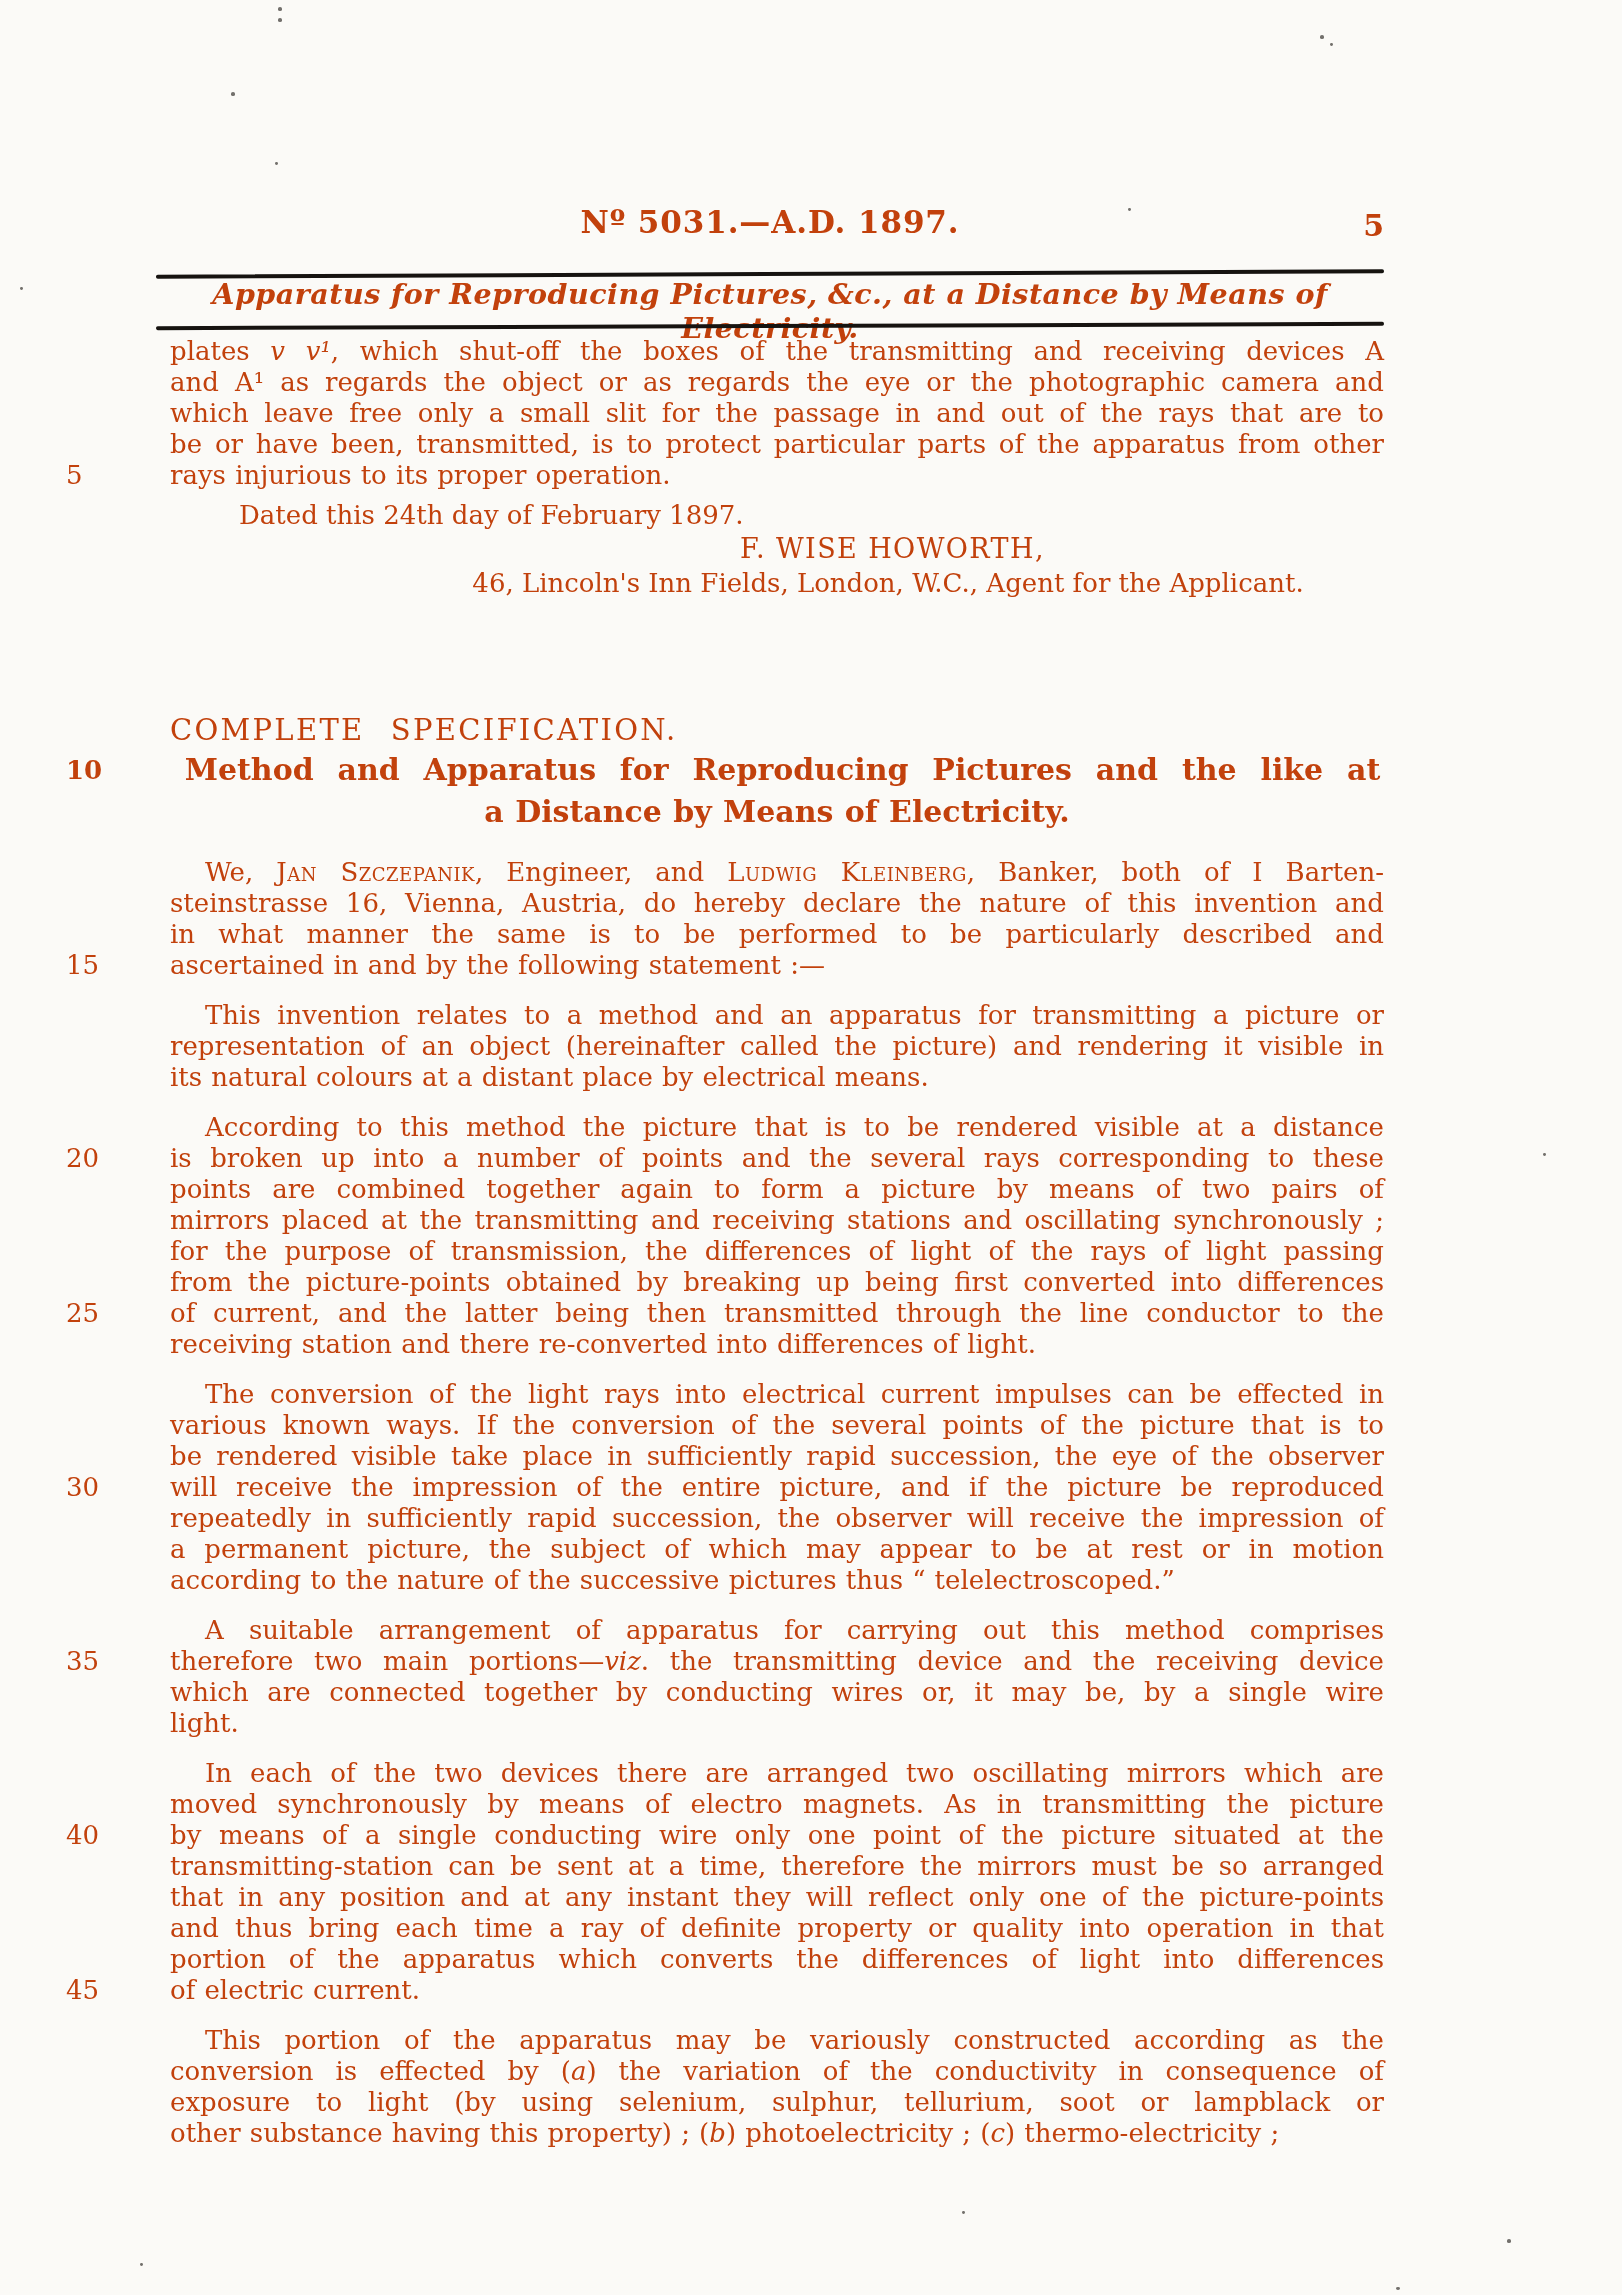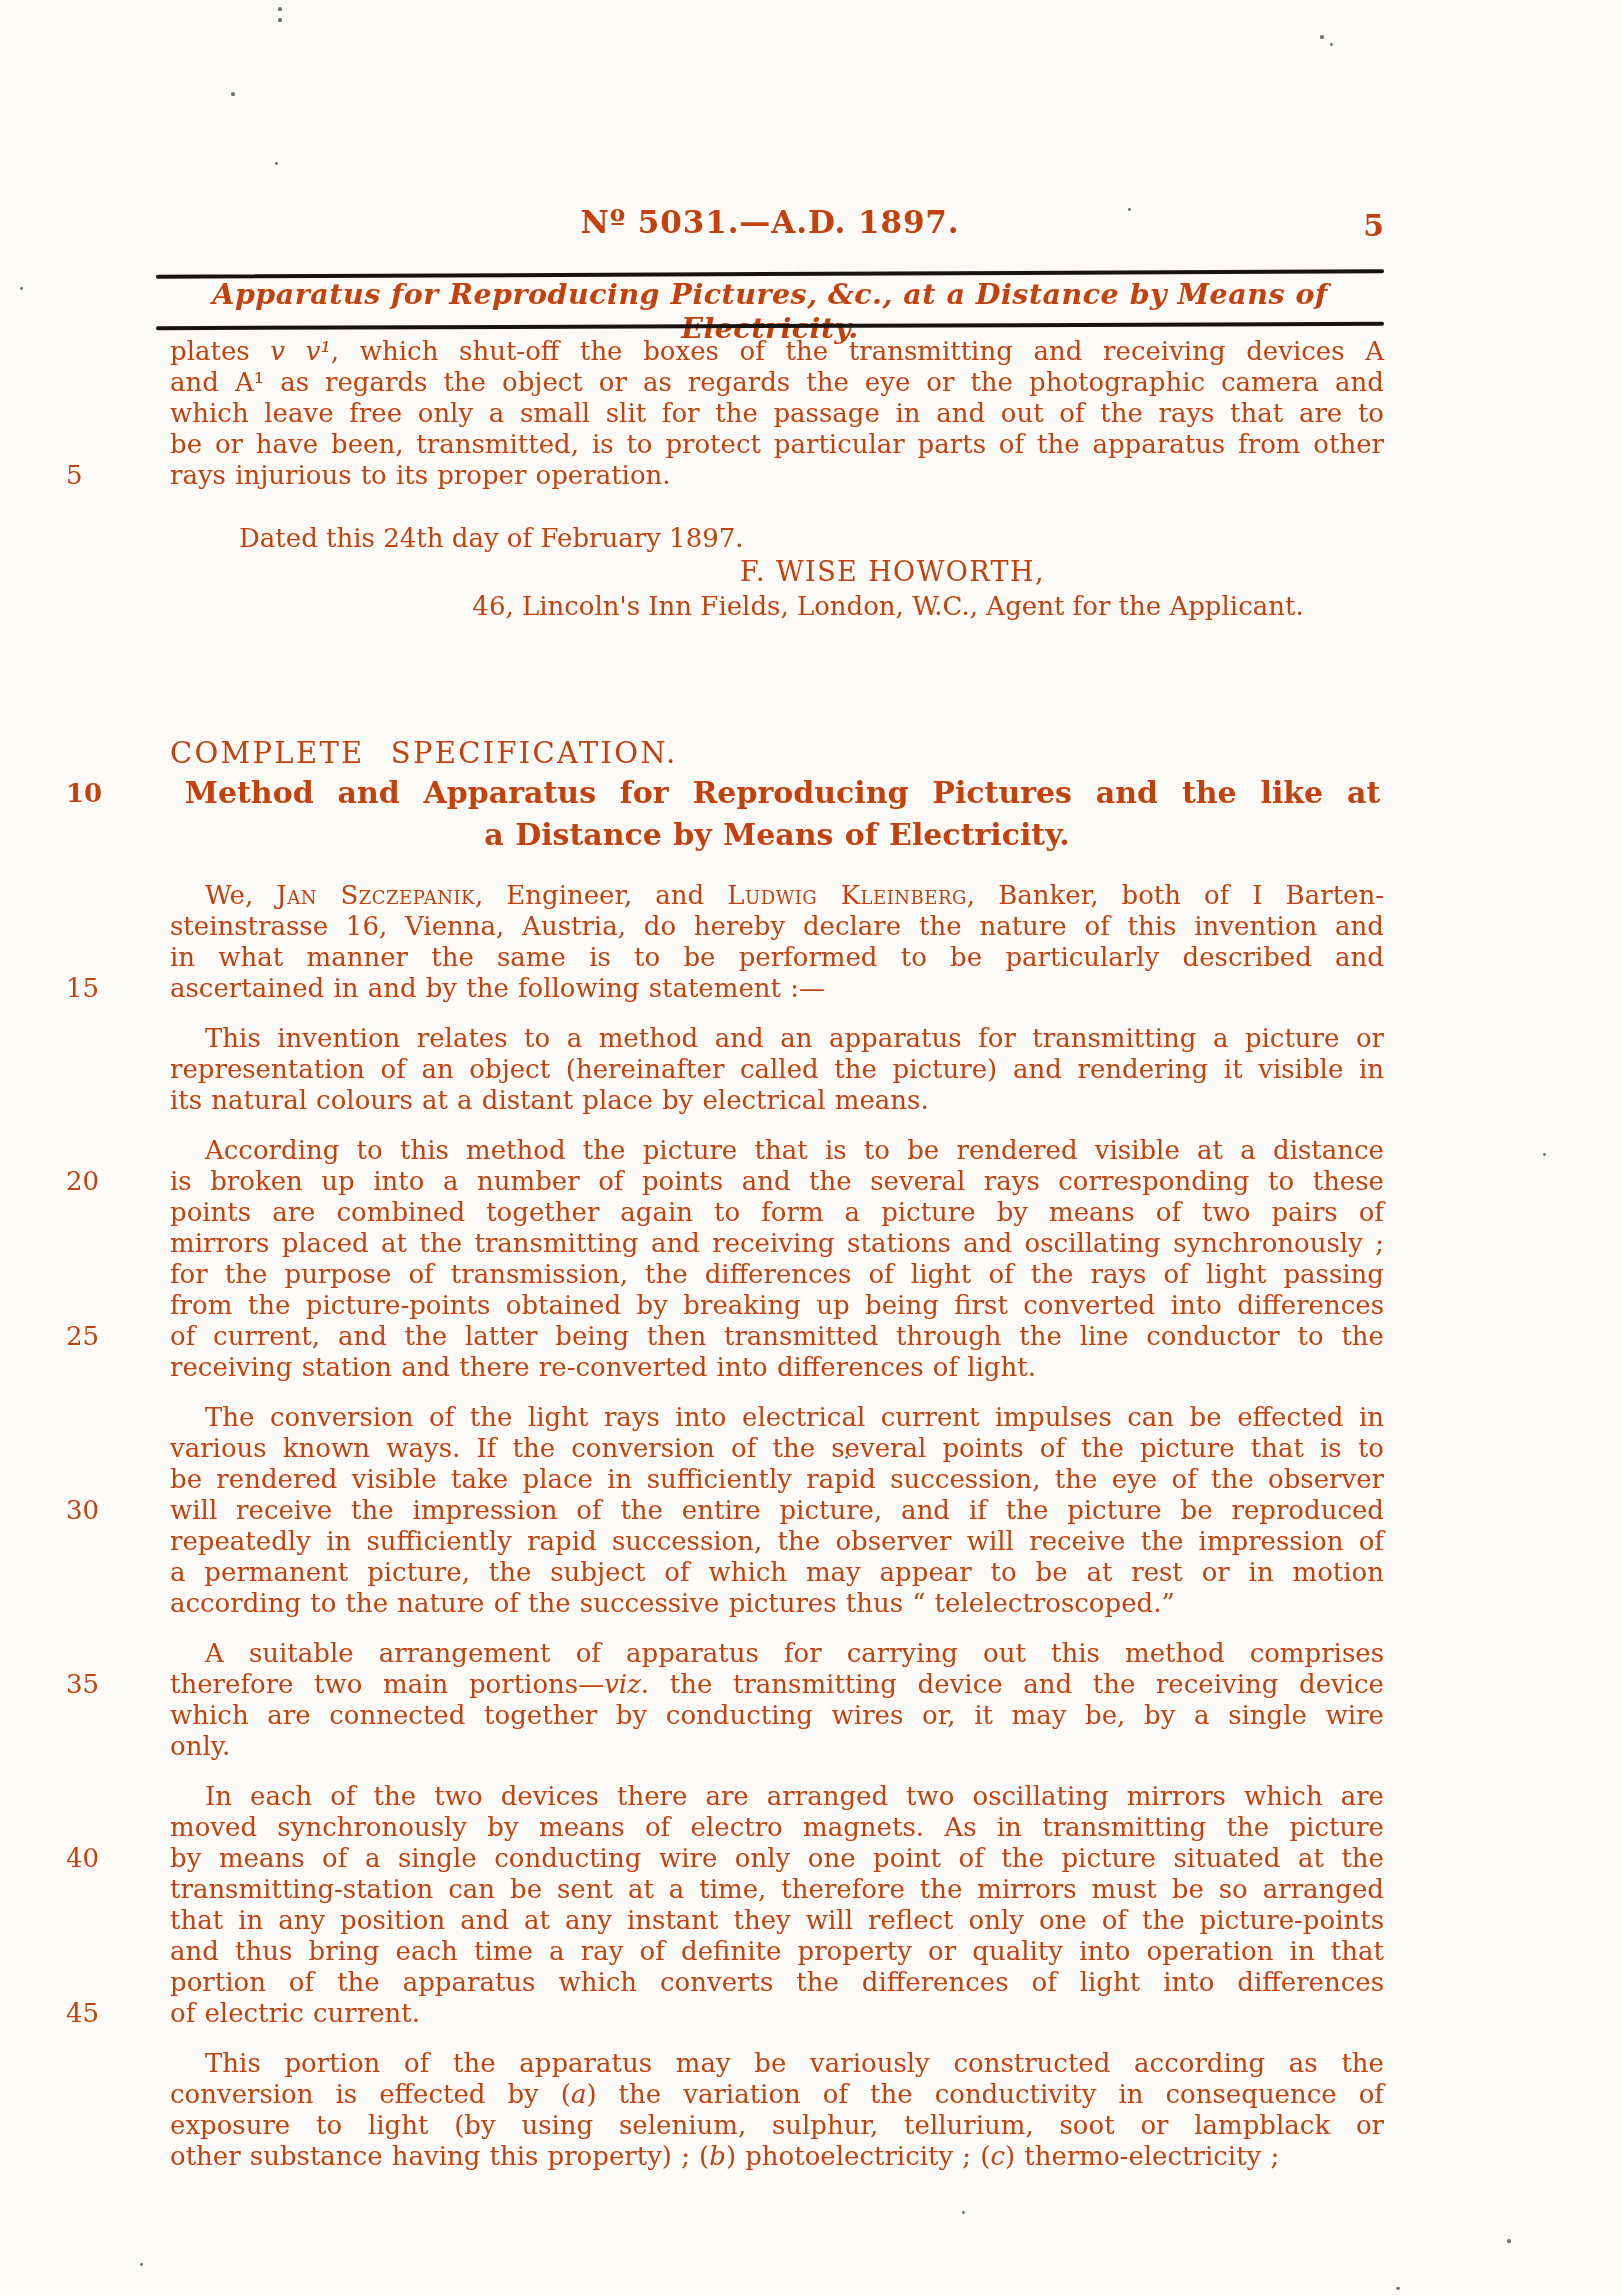--- a/index.html
+++ b/index.html
@@ -48,21 +48,21 @@
   .line.last { text-align-last:left; }
   .line.first { text-indent:35px; }
   .linenum {
     position:absolute; left:-104px; width:73px;
     text-align:right; font-size:26px;
     text-indent:0;
   }
   .it { font-style:italic; }
   .sc { font-variant:small-caps; letter-spacing:0.5px; }
   
-  .sigblock { margin-top:31px; }
+  .sigblock { margin-top:8px; }
   .dateline { font-size:26px; line-height:33px; padding-left:69px; }
   .signame  { font-size:27px;  line-height:34px; text-align:center; padding-left:231px; letter-spacing:1.4px; }
   .sigaddr  { font-size:26px; line-height:34px; text-align:center; padding-left:222px; }
   
   .spec-heading {
     margin-top:112px;
     text-align:left; font-size:29px; line-height:37px;
     letter-spacing:2.3px; word-spacing:14.7px;
   }
   .spec-title { margin-bottom:24px; }
@@ -157,21 +157,21 @@
           <div class="line"><span>be rendered visible take place in sufficiently rapid succession, the eye of the observer</span></div>
           <div class="line"><span class="linenum">30</span><span>will receive the impression of the entire picture, and if the picture be reproduced</span></div>
           <div class="line"><span>repeatedly in sufficiently rapid succession, the observer will receive the impression of</span></div>
           <div class="line"><span>a permanent picture, the subject of which may appear to be at rest or in motion</span></div>
           <div class="line last"><span>according to the nature of the successive pictures thus “ telelectroscoped.”</span></div>
         </div>
         <div class="para">
           <div class="line first"><span>A suitable arrangement of apparatus for carrying out this method comprises</span></div>
           <div class="line"><span class="linenum">35</span><span>therefore two main portions—</span><span class="it">viz</span><span>. the transmitting device and the receiving device</span></div>
           <div class="line"><span>which are connected together by conducting wires or, it may be, by a single wire</span></div>
-          <div class="line last"><span>only.</span></div>
+          <div class="line last"><span>light.</span></div>
         </div>
         <div class="para">
           <div class="line first"><span>In each of the two devices there are arranged two oscillating mirrors which are</span></div>
           <div class="line"><span>moved synchronously by means of electro magnets.  As in transmitting the picture</span></div>
           <div class="line"><span class="linenum">40</span><span>by means of a single conducting wire only one point of the picture situated at the</span></div>
           <div class="line"><span>transmitting-station can be sent at a time, therefore the mirrors must be so arranged</span></div>
           <div class="line"><span>that in any position and at any instant they will reflect only one of the picture-points</span></div>
           <div class="line"><span>and thus bring each time a ray of definite property or quality into operation in that</span></div>
           <div class="line"><span>portion of the apparatus which converts the differences of light into differences</span></div>
           <div class="line last"><span class="linenum">45</span><span>of electric current.</span></div>

